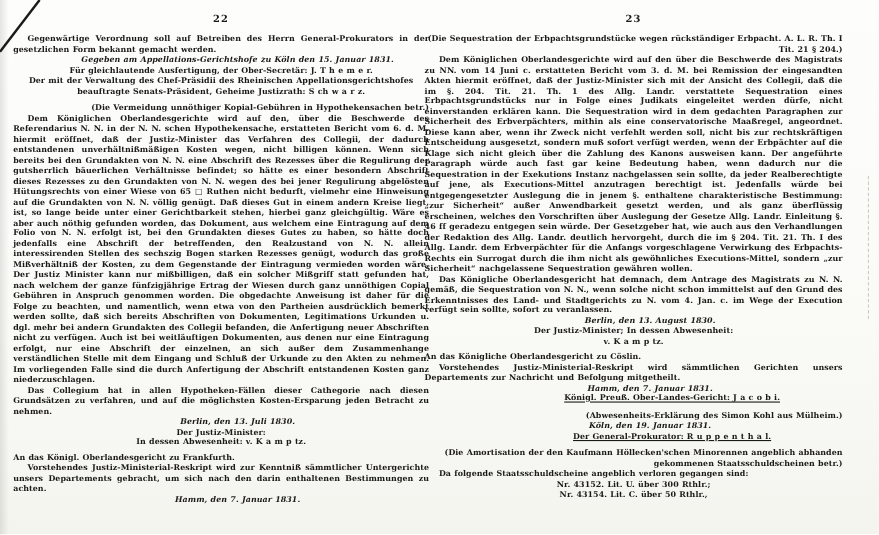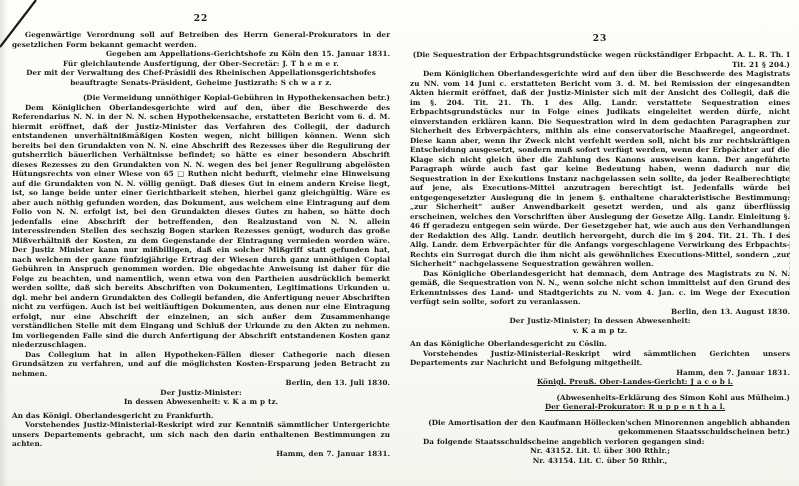--- a/index.html
+++ b/index.html
@@ -6,33 +6,33 @@
   .scan{
     position:relative;
     width:799px;height:486px;
     background:linear-gradient(180deg,#fdfdfb 0%,#fafaf7 60%,#f4f4ef 100%);
     overflow:hidden;
     font-family:"DejaVu Serif","Liberation Serif",serif;
     color:#1b1916;
   }
   .page{position:absolute;top:0;}
   .page-left{left:12px;width:378px;}
-  .page-right{left:410px;width:380px;margin-top:20px;}
+  .page-right{left:386px;width:380px;}
   .pagenum{
     text-align:center;font-size:9px;font-weight:bold;
     margin:13px 0 7px 0;letter-spacing:1px;
   }
   .para{
     font-size:7.2px;line-height:9.5px;font-weight:bold;
     margin:0;text-align:justify;letter-spacing:0.05px;
     word-spacing:0.4px;
   }
   .cont{text-indent:0;}
   .ind{text-indent:13px;}
-  .dateline{text-align:right;padding-left:30px;text-indent:0;}
+  .dateline{text-align:center;padding-left:30px;text-indent:0;font-style:italic;}
   .ctr{text-align:center;text-indent:0;}
   .sig{text-align:center;text-indent:0;padding-left:70px;}
   .ul{text-decoration:underline;}
   .head{padding-left:20px;text-indent:-20px;text-align:right;margin-top:6px;}
   .addr{text-align:left;text-indent:0;margin-top:3px;}
   .mt{margin-top:4px;}
   .fold-artifact{position:absolute;left:0;top:0;}
   .edge-artifact{
     position:absolute;right:9px;top:160px;height:130px;width:0;
     border-left:1px dashed #b8b6ae;opacity:0.7;
@@ -81,20 +81,21 @@
         <p class="para ind">Dem Königlichen Oberlandesgerichte wird auf den über die Beschwerde des Magistrats zu NN. vom 14 Juni c. erstatteten Bericht vom 3. d. M. bei Remission der eingesandten Akten hiermit eröffnet, daß der Justiz-Minister sich mit der Ansicht des Collegii, daß die im §. 204. Tit. 21. Th. 1 des Allg. Landr. verstattete Sequestration eines Erbpachtsgrundstücks nur in Folge eines Judikats eingeleitet werden dürfe, nicht einverstanden erklären kann. Die Sequestration wird in dem gedachten Paragraphen zur Sicherheit des Erbverpächters, mithin als eine conservatorische Maaßregel, angeordnet. Diese kann aber, wenn ihr Zweck nicht verfehlt werden soll, nicht bis zur rechtskräftigen Entscheidung ausgesetzt, sondern muß sofort verfügt werden, wenn der Erbpächter auf die Klage sich nicht gleich über die Zahlung des Kanons ausweisen kann. Der angeführte Paragraph würde auch fast gar keine Bedeutung haben, wenn dadurch nur die Sequestration in der Exekutions Instanz nachgelassen sein sollte, da jeder Realberechtigte auf jene, als Executions-Mittel anzutragen berechtigt ist. Jedenfalls würde bei entgegengesetzter Auslegung die in jenem §. enthaltene charakteristische Bestimmung: „zur Sicherheit“ außer Anwendbarkeit gesetzt werden, und als ganz überflüssig erscheinen, welches den Vorschriften über Auslegung der Gesetze Allg. Landr. Einleitung §. 46 ff geradezu entgegen sein würde. Der Gesetzgeber hat, wie auch aus den Verhandlungen der Redaktion des Allg. Landr. deutlich hervorgeht, durch die im § 204. Tit. 21. Th. I des Allg. Landr. dem Erbverpächter für die Anfangs vorgeschlagene Verwirkung des Erbpachts-Rechts ein Surrogat durch die ihm nicht als gewöhnliches Executions-Mittel, sondern „zur Sicherheit“ nachgelassene Sequestration gewähren wollen.</p>
         <p class="para ind">Das Königliche Oberlandesgericht hat demnach, dem Antrage des Magistrats zu N. N. gemäß, die Sequestration von N. N., wenn solche nicht schon immittelst auf den Grund des Erkenntnisses des Land- und Stadtgerichts zu N. vom 4. Jan. c. im Wege der Execution verfügt sein sollte, sofort zu veranlassen.</p>
         <p class="para dateline">Berlin, den 13. August 1830.</p>
         <p class="para ctr">Der Justiz-Minister; In dessen Abwesenheit:</p>
         <p class="para ctr">v. K a m p tz.</p>
         <p class="para addr mt">An das Königliche Oberlandesgericht zu Cöslin.</p>
         <p class="para ind">Vorstehendes Justiz-Ministerial-Reskript wird sämmtlichen Gerichten unsers Departements zur Nachricht und Befolgung mitgetheilt.</p>
         <p class="para dateline">Hamm, den 7. Januar 1831.</p>
         <p class="para sig ul">Königl. Preuß. Ober-Landes-Gericht: J a c o b i.</p>
         <p class="para head">(Abwesenheits-Erklärung des Simon Kohl aus Mülheim.)</p>
+        <p class="para dateline">Köln, den 19. Januar 1831.</p>
         <p class="para sig ul">Der General-Prokurator: R u p p e n t h a l.</p>
         <p class="para head">(Die Amortisation der den Kaufmann Höllecken'schen Minorennen angeblich abhanden gekommenen Staatsschuldscheinen betr.)</p>
         <p class="para ind">Da folgende Staatsschuldscheine angeblich verloren gegangen sind:</p>
         <p class="para ctr">Nr. 43152. Lit. U. über 300 Rthlr.;</p>
         <p class="para ctr">Nr. 43154. Lit. C. über 50 Rthlr.,</p>
       </div>
   </div>
 
 </div>
 

